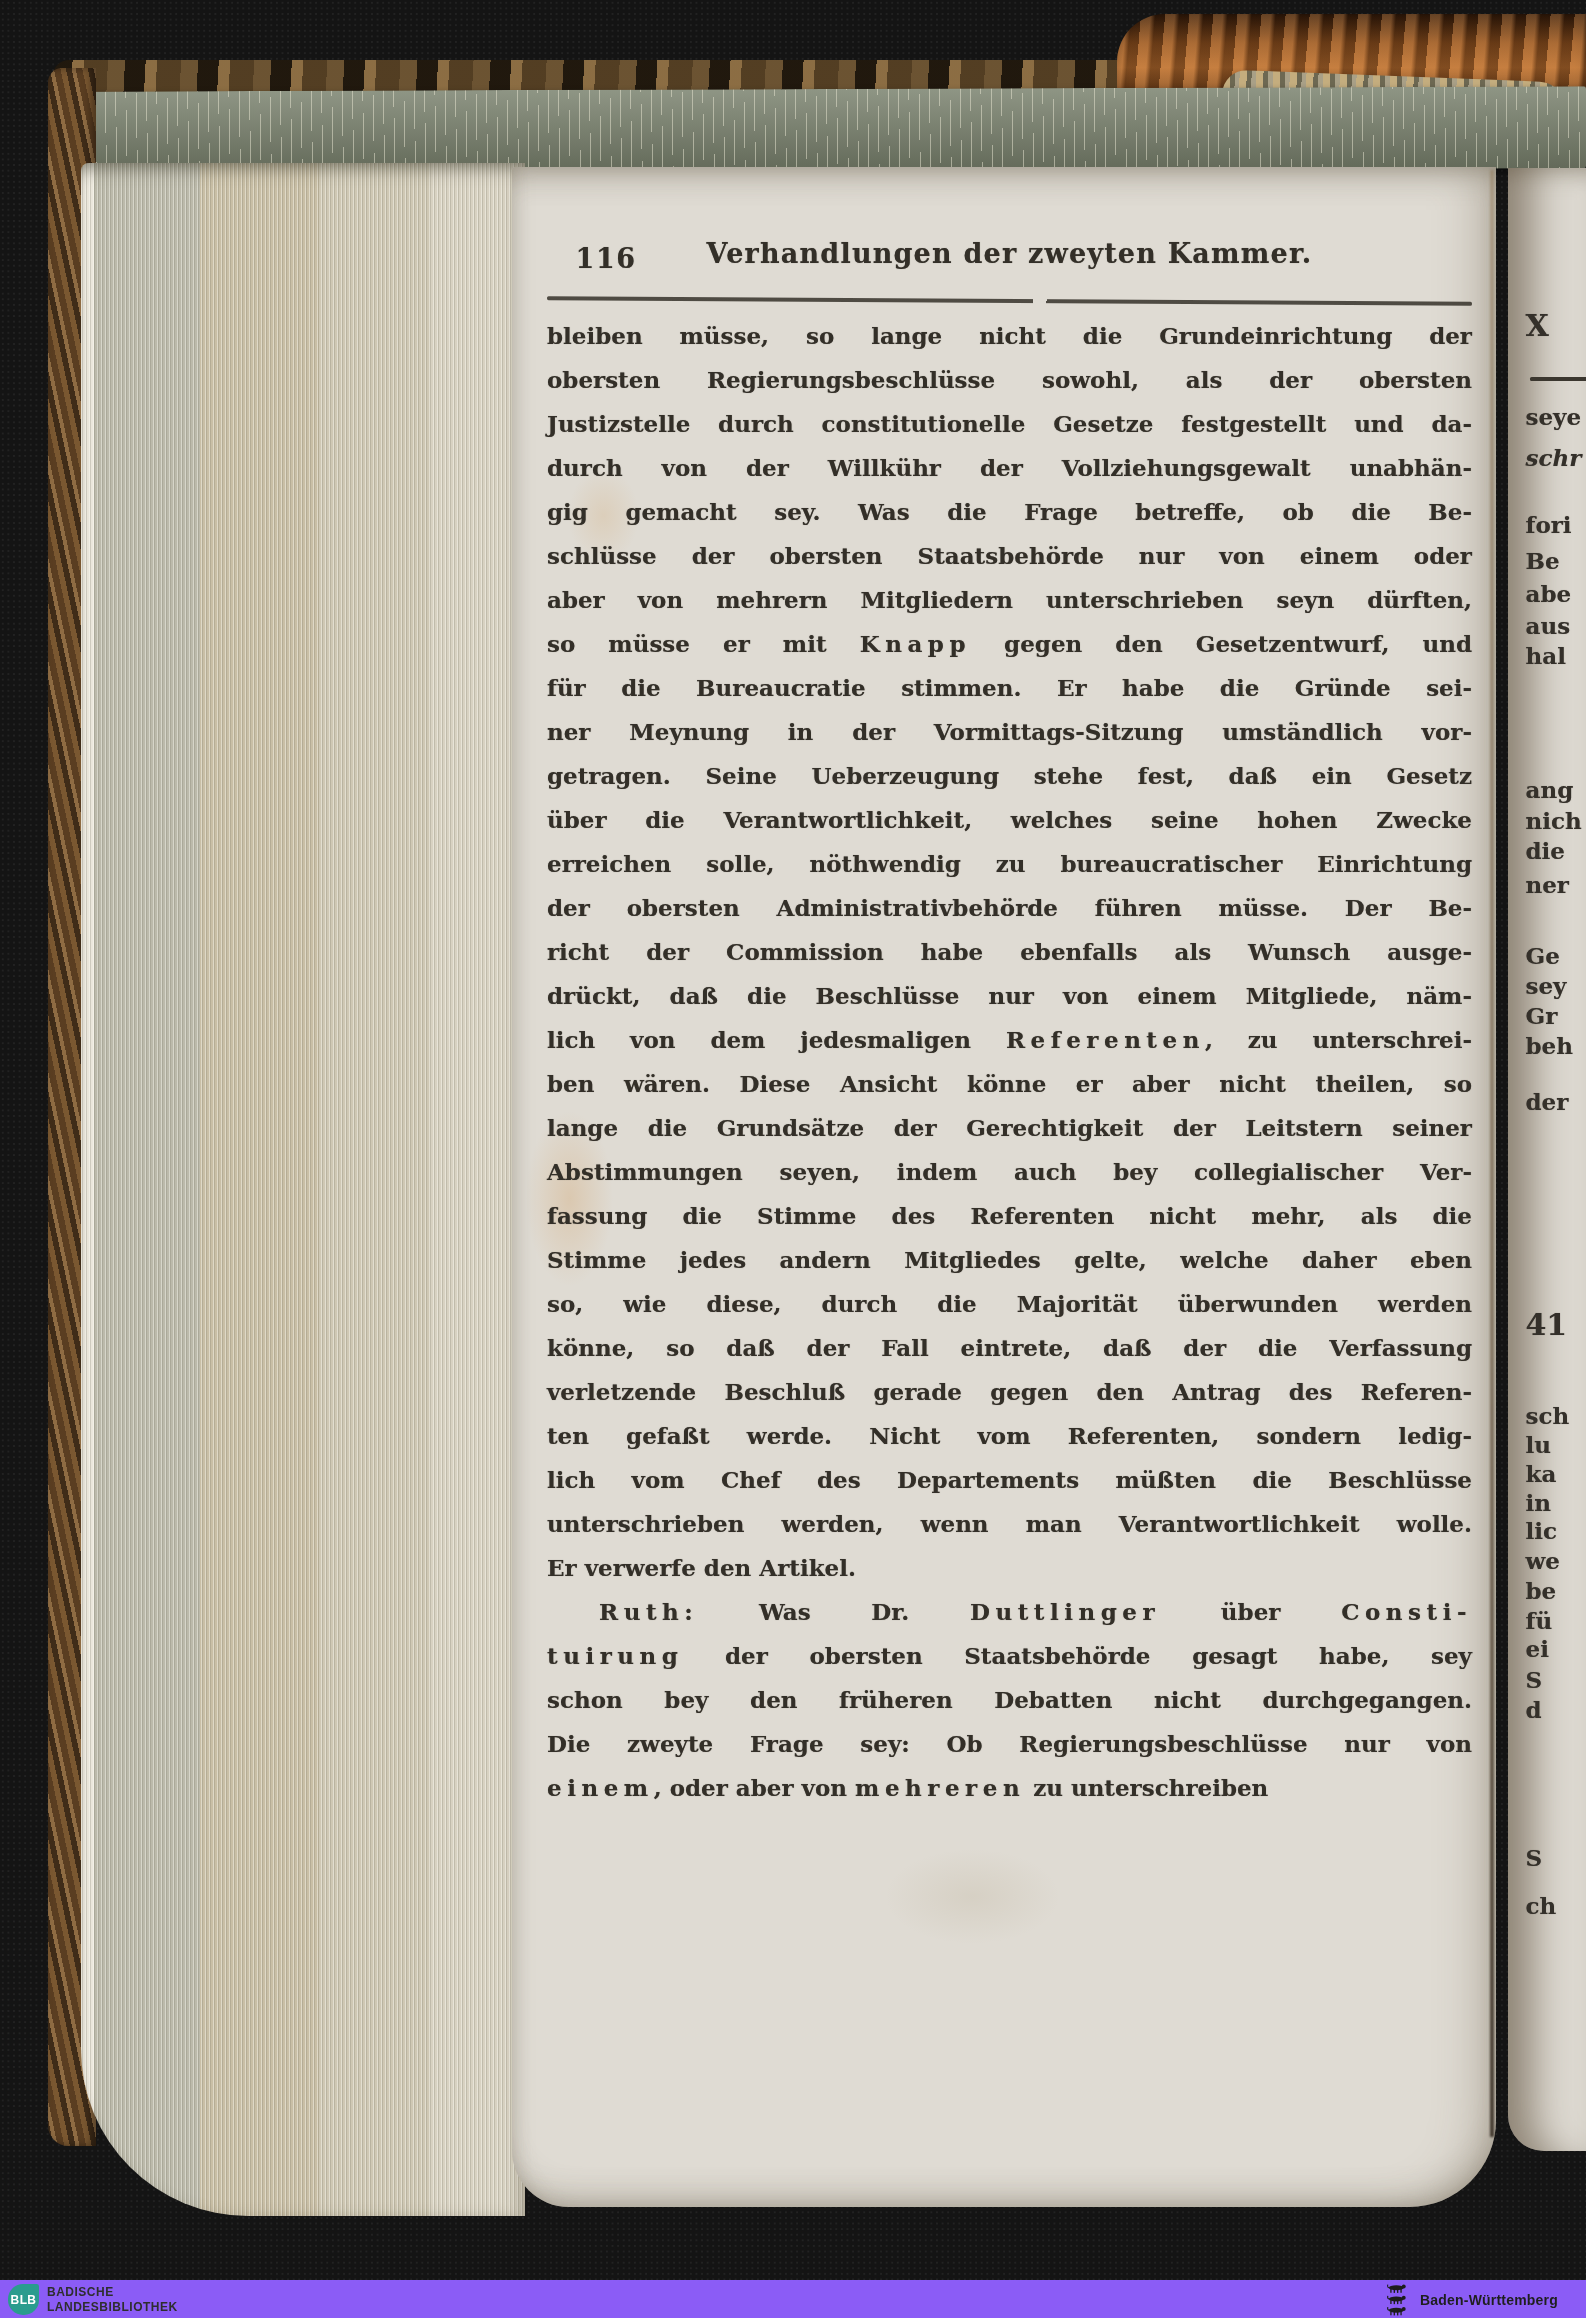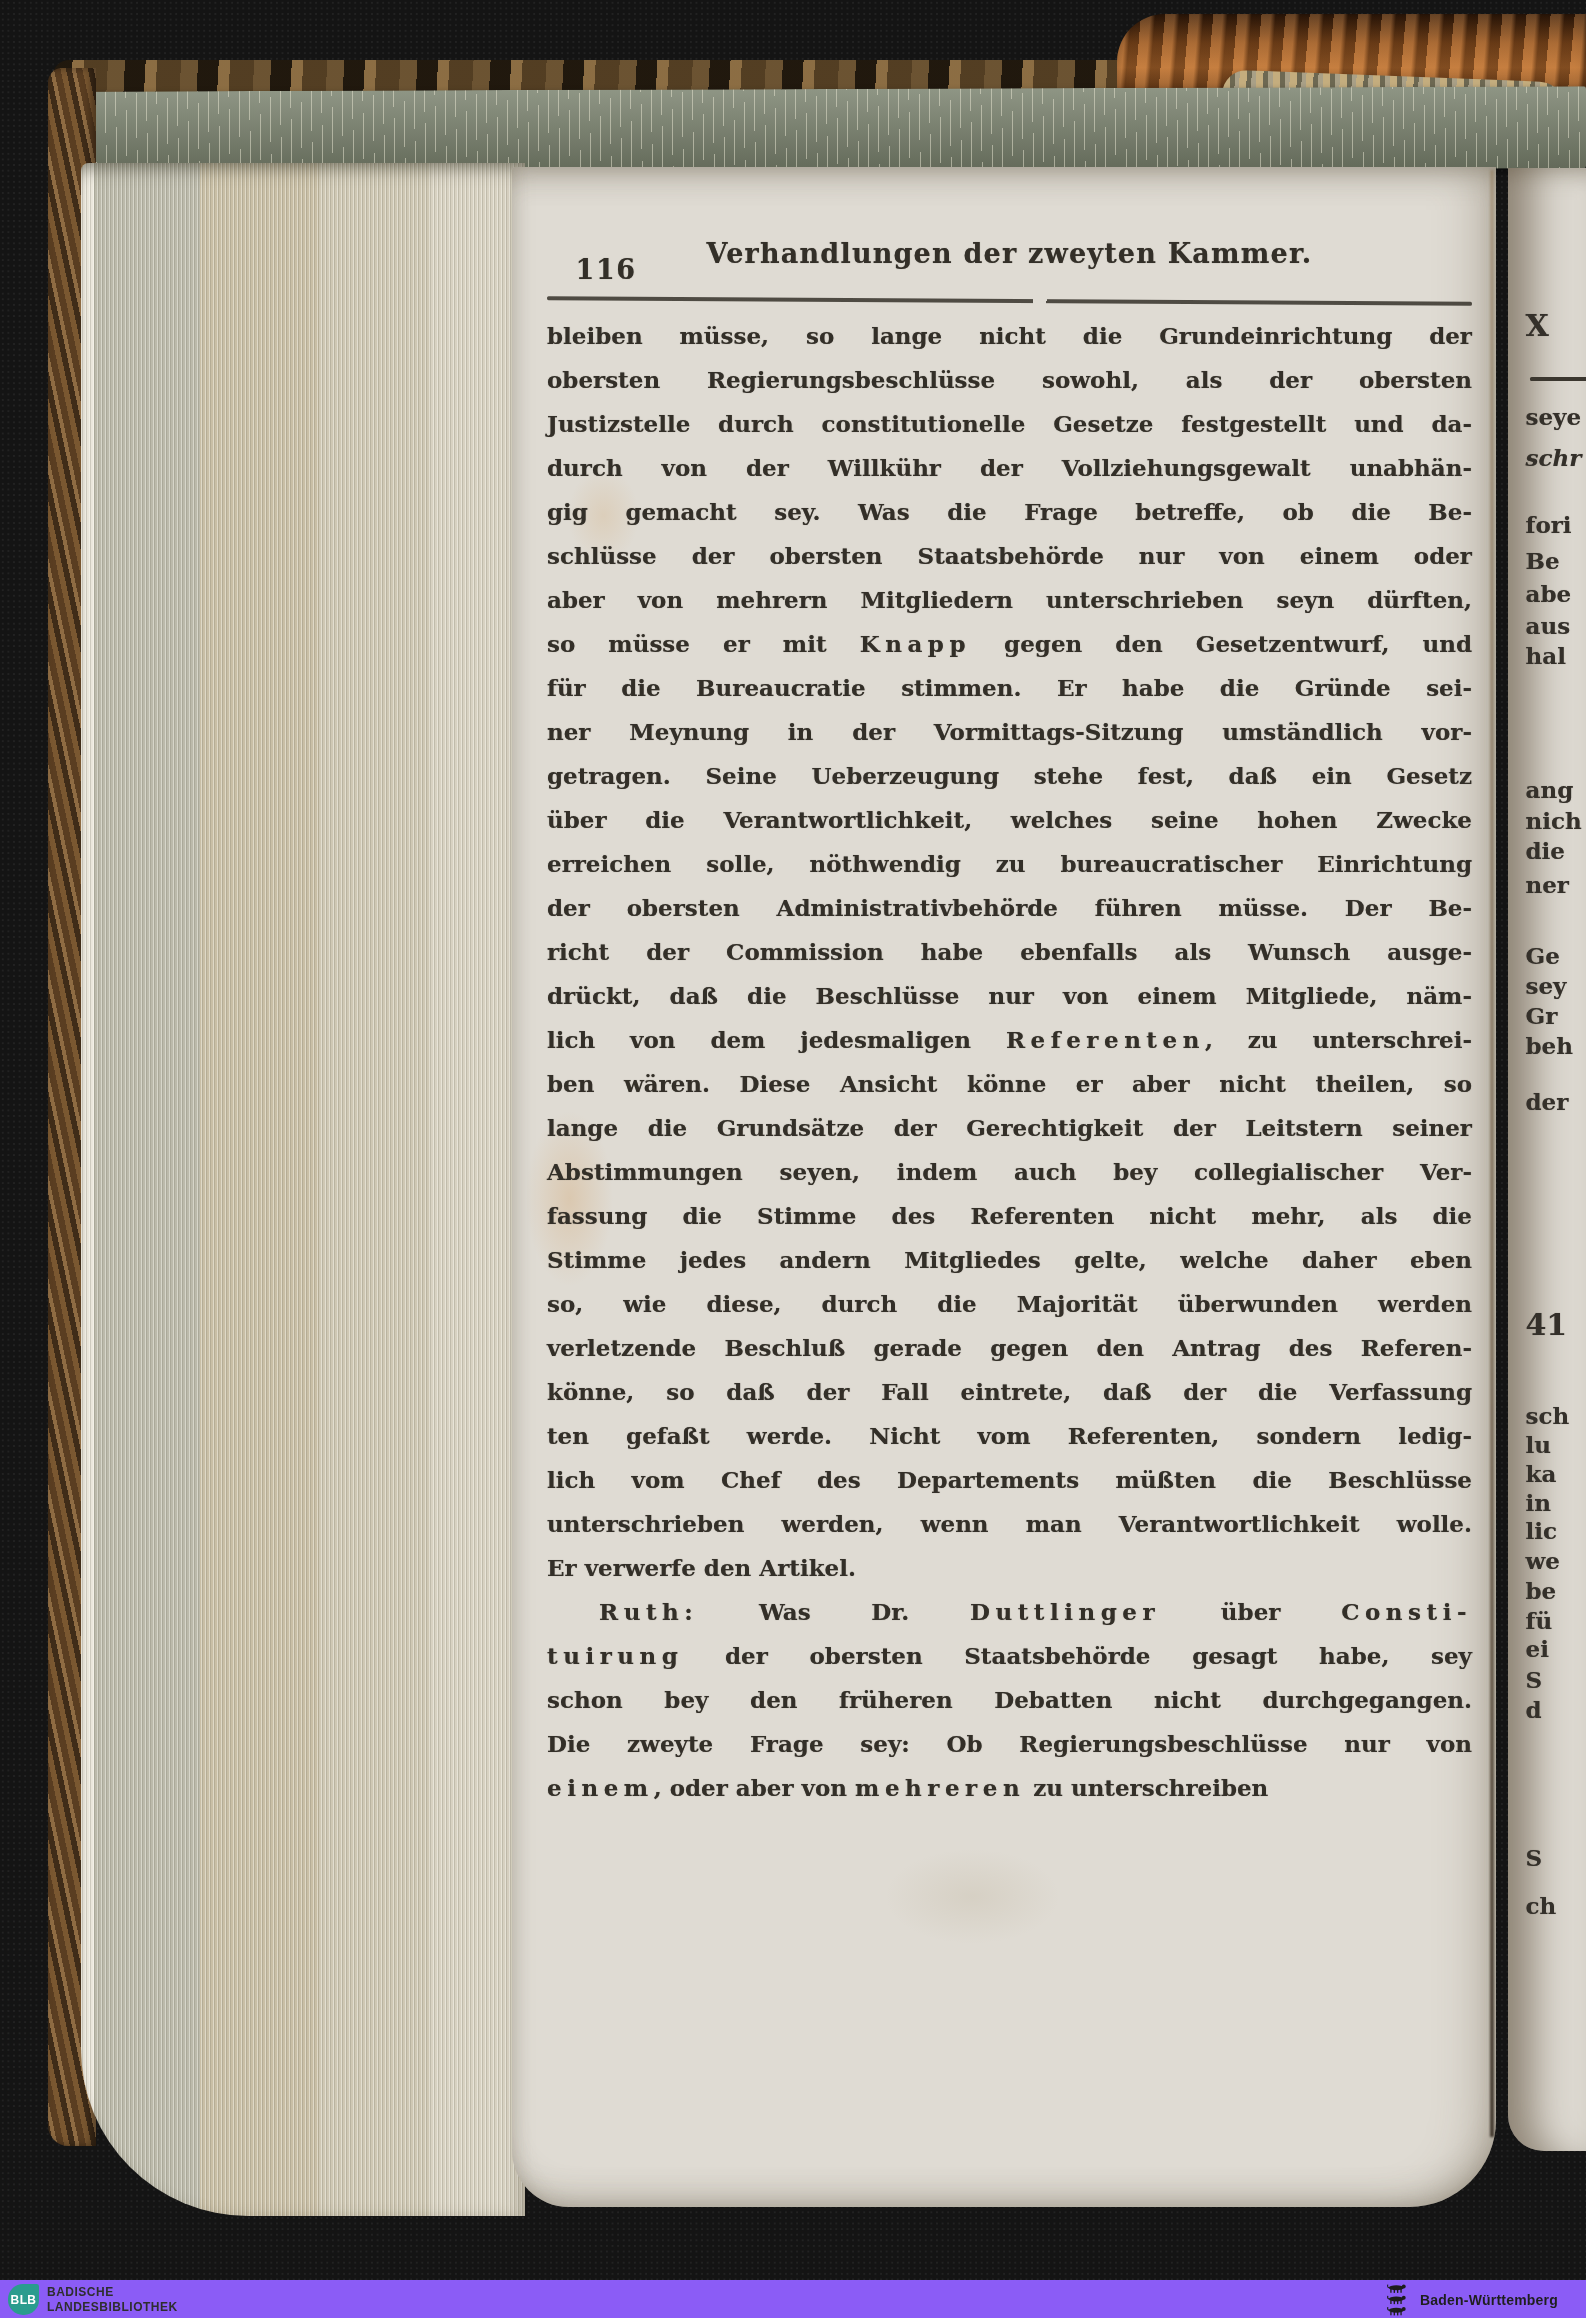--- a/index.html
+++ b/index.html
@@ -88,21 +88,21 @@
     position:absolute;left:1508px;top:168px;width:79px;height:1983px;
     background:#ddd9d1;
     border-radius:0 0 0 36px;
     box-shadow:inset 46px 0 36px -20.6px rgba(72,56,34,.5), inset 0 19px 24px -16px rgba(105,98,78,.5);
   }
   
   .print{position:absolute;left:35px;top:65px;width:925px;color:#332f28;}
   .hdr{position:relative;height:48px;line-height:44px;text-align:center;
        font-size:27px;font-weight:bold;letter-spacing:1.2px;
        text-shadow:0 0 0.8px rgba(45,40,32,.55);}
-  .pageno{position:absolute;left:28.6px;top:16px;letter-spacing:1.6px;}
+  .pageno{position:absolute;left:28.6px;top:5px;letter-spacing:1.6px;}
   .rule{position:relative;margin-top:19px;height:4px;
     background:linear-gradient(90deg,#3b372f 0 52.5%,transparent 52.5% 54%,#3b372f 54%);
     transform:rotate(.35deg);opacity:.88;border-radius:1.6px;}
   .body-text{margin-top:11px;font-size:23px;font-weight:bold;
     text-shadow:0 0 0.8px rgba(45,40,32,.5);}
   .tl{height:44px;line-height:44px;text-align:justify;text-align-last:justify;}
   .tl.end{text-align-last:left;}
   .tl.ind{text-indent:52px;}
   .sp{letter-spacing:.24em;}
   
@@ -166,22 +166,22 @@
         <div class="tl"><span>der obersten Administrativbehörde führen müsse. Der Be-</span></div>
         <div class="tl"><span>richt der Commission habe ebenfalls als Wunsch ausge-</span></div>
         <div class="tl"><span>drückt, daß die Beschlüsse nur von einem Mitgliede, näm-</span></div>
         <div class="tl"><span>lich von dem jedesmaligen </span><span class="sp">Referenten</span><span>, zu unterschrei-</span></div>
         <div class="tl"><span>ben wären. Diese Ansicht könne er aber nicht theilen, so</span></div>
         <div class="tl"><span>lange die Grundsätze der Gerechtigkeit der Leitstern seiner</span></div>
         <div class="tl"><span>Abstimmungen seyen, indem auch bey collegialischer Ver-</span></div>
         <div class="tl"><span>fassung die Stimme des Referenten nicht mehr, als die</span></div>
         <div class="tl"><span>Stimme jedes andern Mitgliedes gelte, welche daher eben</span></div>
         <div class="tl"><span>so, wie diese, durch die Majorität überwunden werden</span></div>
+        <div class="tl"><span>könne, so daß der Fall eintrete, daß der die Verfassung</span></div>
         <div class="tl"><span>verletzende Beschluß gerade gegen den Antrag des Referen-</span></div>
-        <div class="tl"><span>könne, so daß der Fall eintrete, daß der die Verfassung</span></div>
         <div class="tl"><span>ten gefaßt werde. Nicht vom Referenten, sondern ledig-</span></div>
         <div class="tl"><span>lich vom Chef des Departements müßten die Beschlüsse</span></div>
         <div class="tl"><span>unterschrieben werden, wenn man Verantwortlichkeit wolle.</span></div>
         <div class="tl end"><span>Er verwerfe den Artikel.</span></div>
         <div class="tl ind"><span class="sp">Ruth:</span><span> Was Dr. </span><span class="sp">Duttlinger</span><span> über </span><span class="sp">Consti-</span></div>
         <div class="tl"><span class="sp">tuirung</span><span> der obersten Staatsbehörde gesagt habe, sey</span></div>
         <div class="tl"><span>schon bey den früheren Debatten nicht durchgegangen.</span></div>
         <div class="tl"><span>Die zweyte Frage sey: Ob Regierungsbeschlüsse nur von</span></div>
         <div class="tl end"><span class="sp">einem</span><span>, oder aber von </span><span class="sp">mehreren</span><span> zu unterschreiben</span></div>
       </div>

